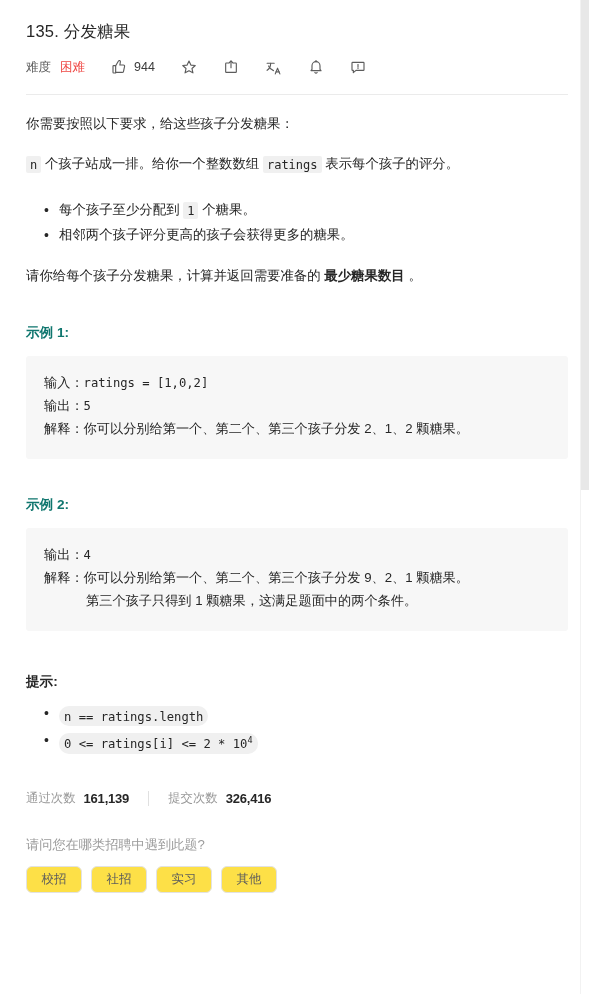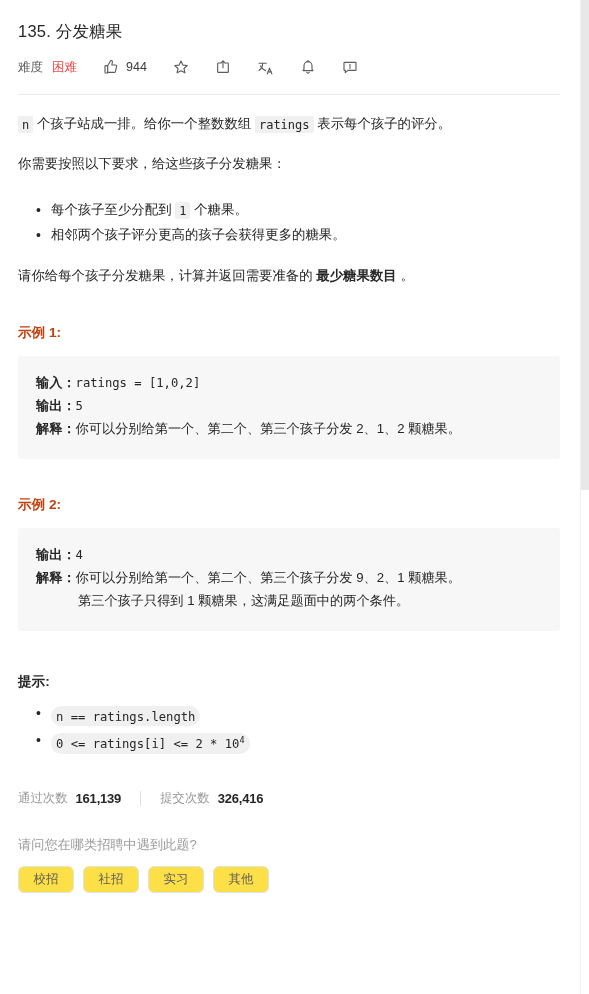--- a/index.html
+++ b/index.html
@@ -31,21 +31,21 @@
   .page-edge {
     position: absolute;
     top: 0; right: 8px;
     width: 1px; height: 994px;
     background: #f2f2f2;
   }
 
   
   .content {
     position: absolute;
-    top: 0; left: 0;
+    top: 0; left: 8px;
     width: 578px;
     height: 994px;
     padding: 0 18px;
   }
 
   
   .title {
     font-size: 16.5px;
     font-weight: 500;
     color: #262626;
@@ -125,35 +125,35 @@
     border-radius: 2px;
     padding: 1.5px 4px;
     color: #262626;
   }
   b.strong { font-weight: 700; }
 
   
   .section-title {
     font-size: 13.6px;
     font-weight: 700;
-    color: #c2410c;
+    color: #0f766e;
     margin: 37px 0 0 0;
   }
   .example-box {
     background: #f7f7f7;
     border-radius: 3px;
     margin-top: 14px;
     padding: 16px 18px 18px 18px;
   }
   .ex-line {
     font-size: 13.2px;
     line-height: 1.74;
     color: #262626;
   }
-  .ex-key { font-weight: 700; }
+  .ex-key { font-weight: 400; }
   .mono {
     font-family: "DejaVu Sans Mono", "Liberation Mono", monospace;
     font-size: 12.2px;
   }
   .ex-indent { padding-left: 42px; }
 
   
   .hint-title {
     font-size: 13.6px;
     font-weight: 700;
@@ -318,25 +318,25 @@
           <path d="M4 5h16a1 1 0 0 1 1 1v10a1 1 0 0 1-1 1H9l-4 3.5V17H4a1 1 0 0 1-1-1V6a1 1 0 0 1 1-1z"></path>
           <line x1="12" y1="8.2" x2="12" y2="12.3"></line>
           <line x1="12" y1="14" x2="12" y2="14.2"></line>
         </svg>
       </span>
     </span>
   </div>
 
   <div class="divider"></div>
 
+  <p class="para">你需要按照以下要求，给这些孩子分发糖果：</p>
+
   <p class="para">
     <code class="inline">n</code><span> 个孩子站成一排。给你一个整数数组 </span><code class="inline">ratings</code><span> 表示每个孩子的评分。</span>
   </p>
-
-  <p class="para">你需要按照以下要求，给这些孩子分发糖果：</p>
 
   <ul class="ul">
     <li>
       <span>每个孩子至少分配到 </span><code class="inline">1</code><span> 个糖果。</span>
     </li>
     <li>
       <span>相邻两个孩子评分更高的孩子会获得更多的糖果。</span>
     </li>
   </ul>
 

